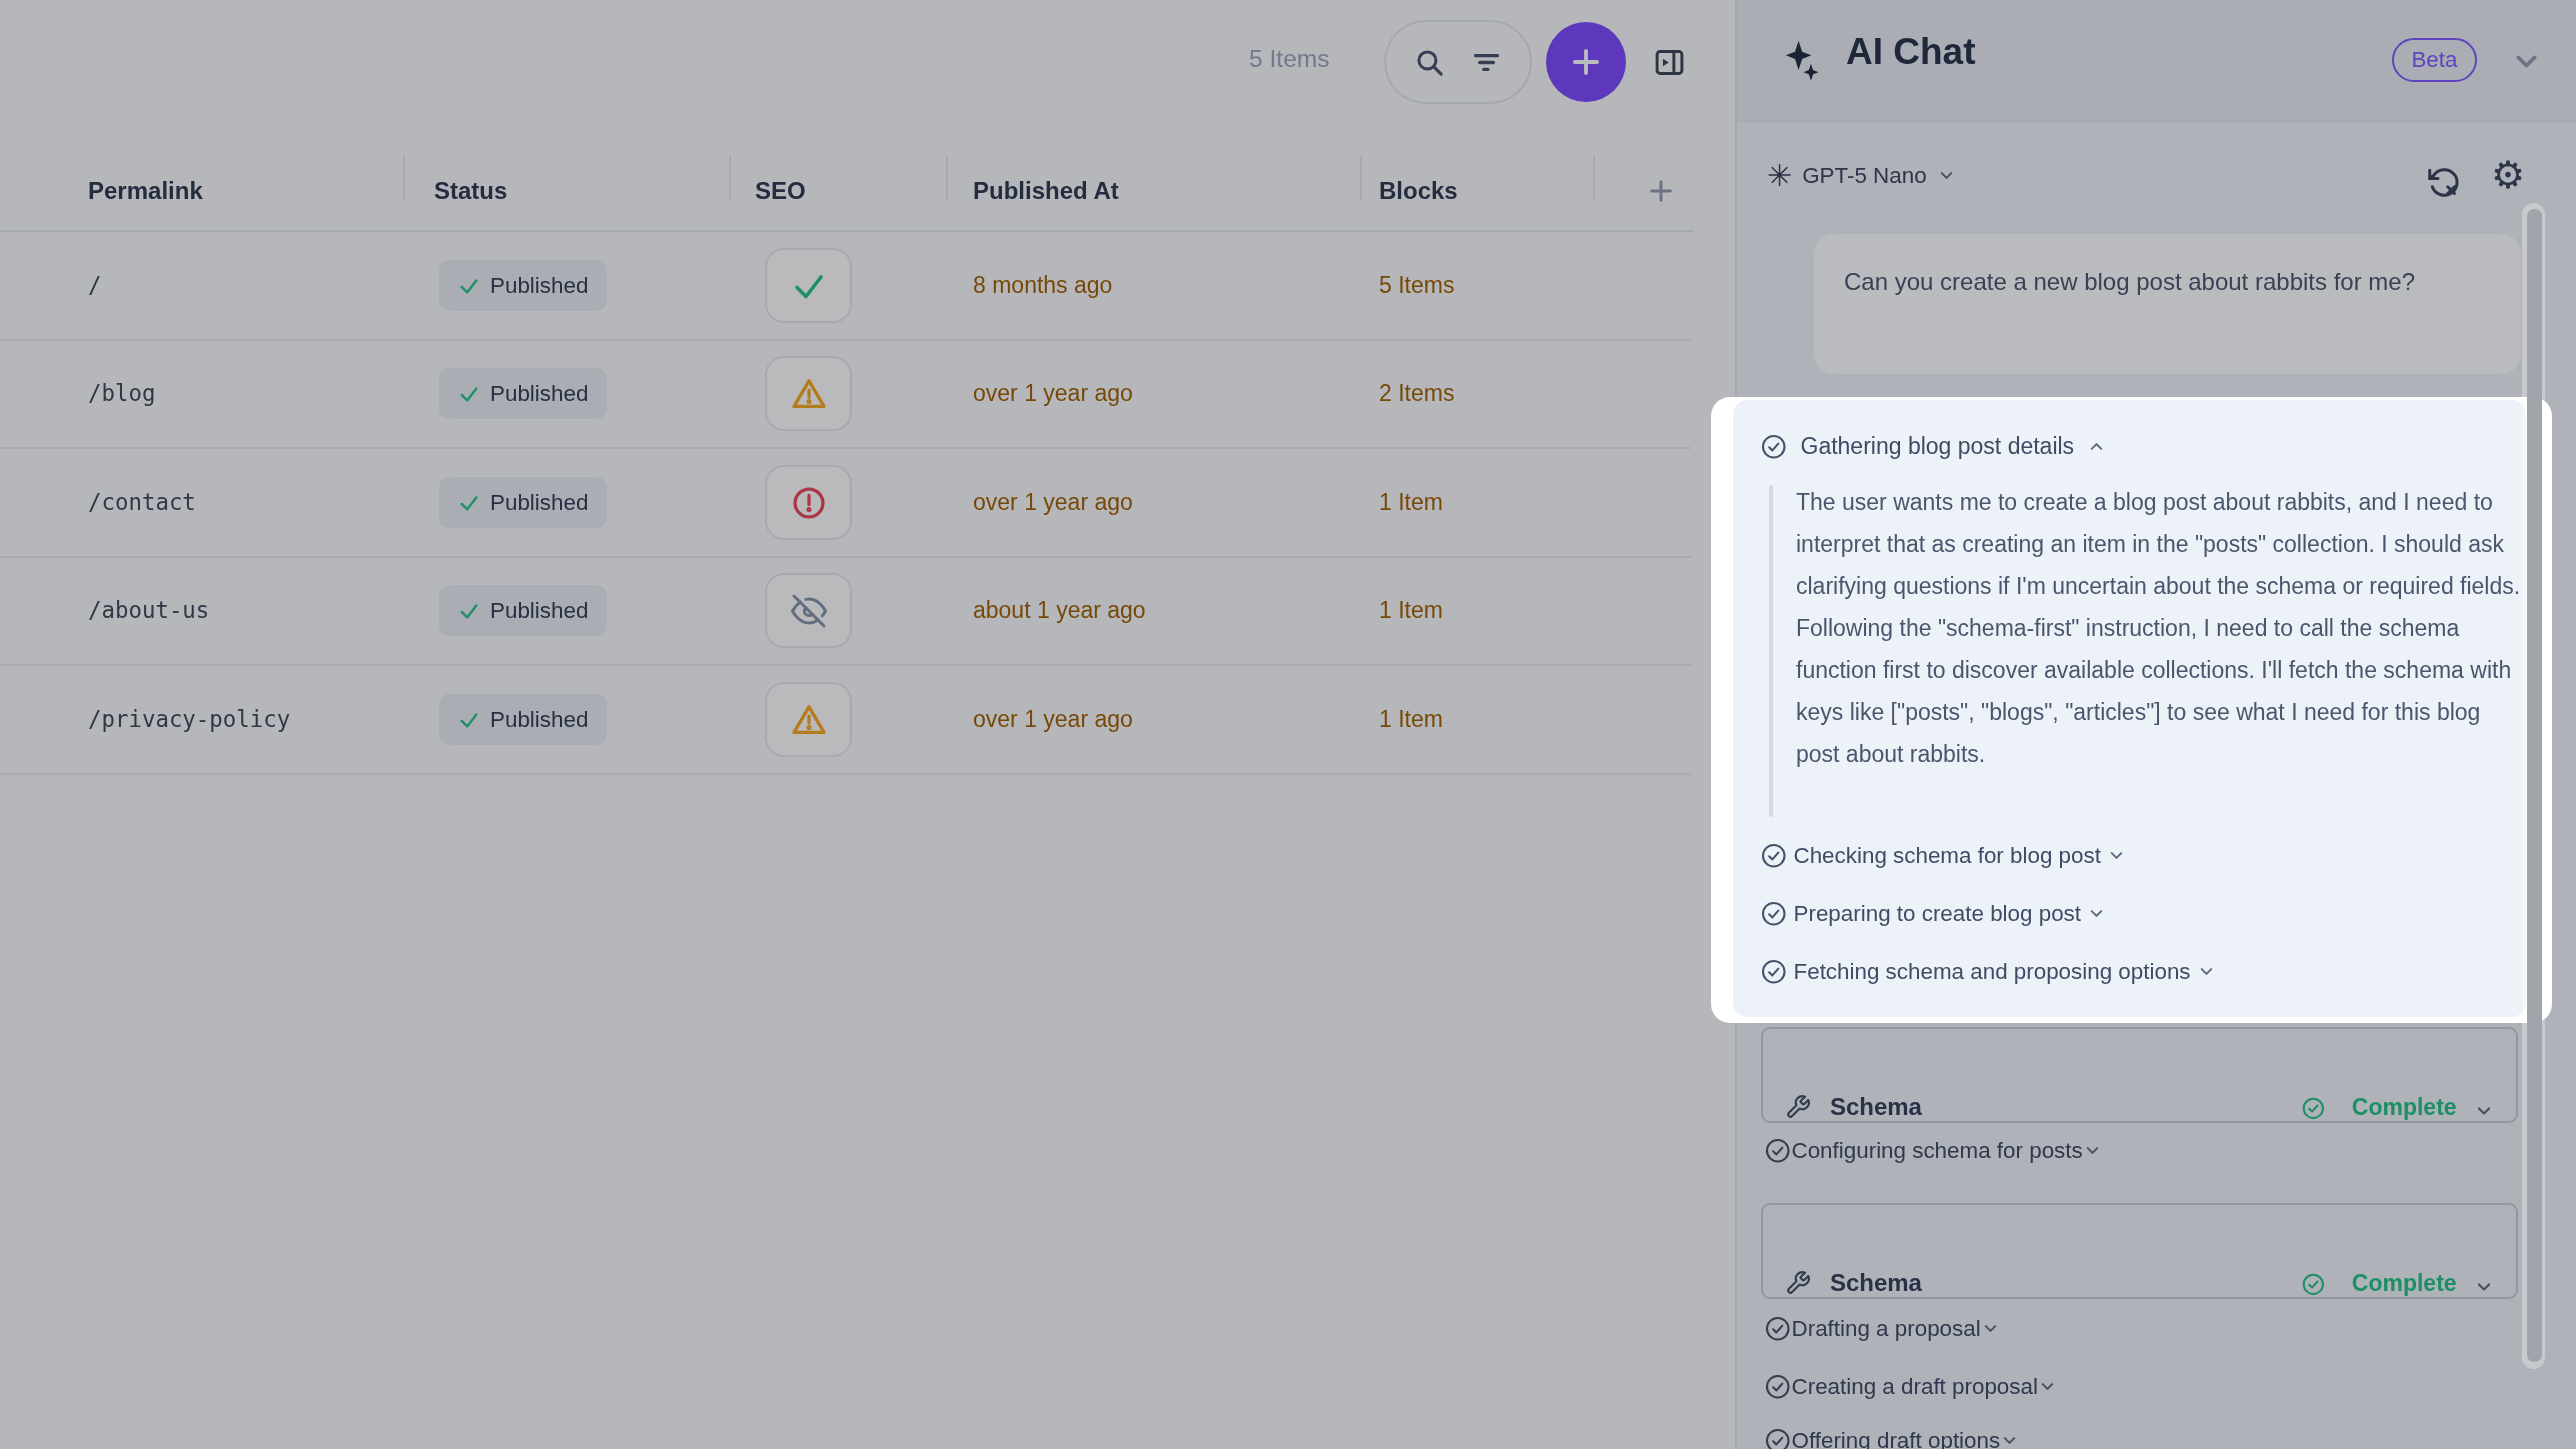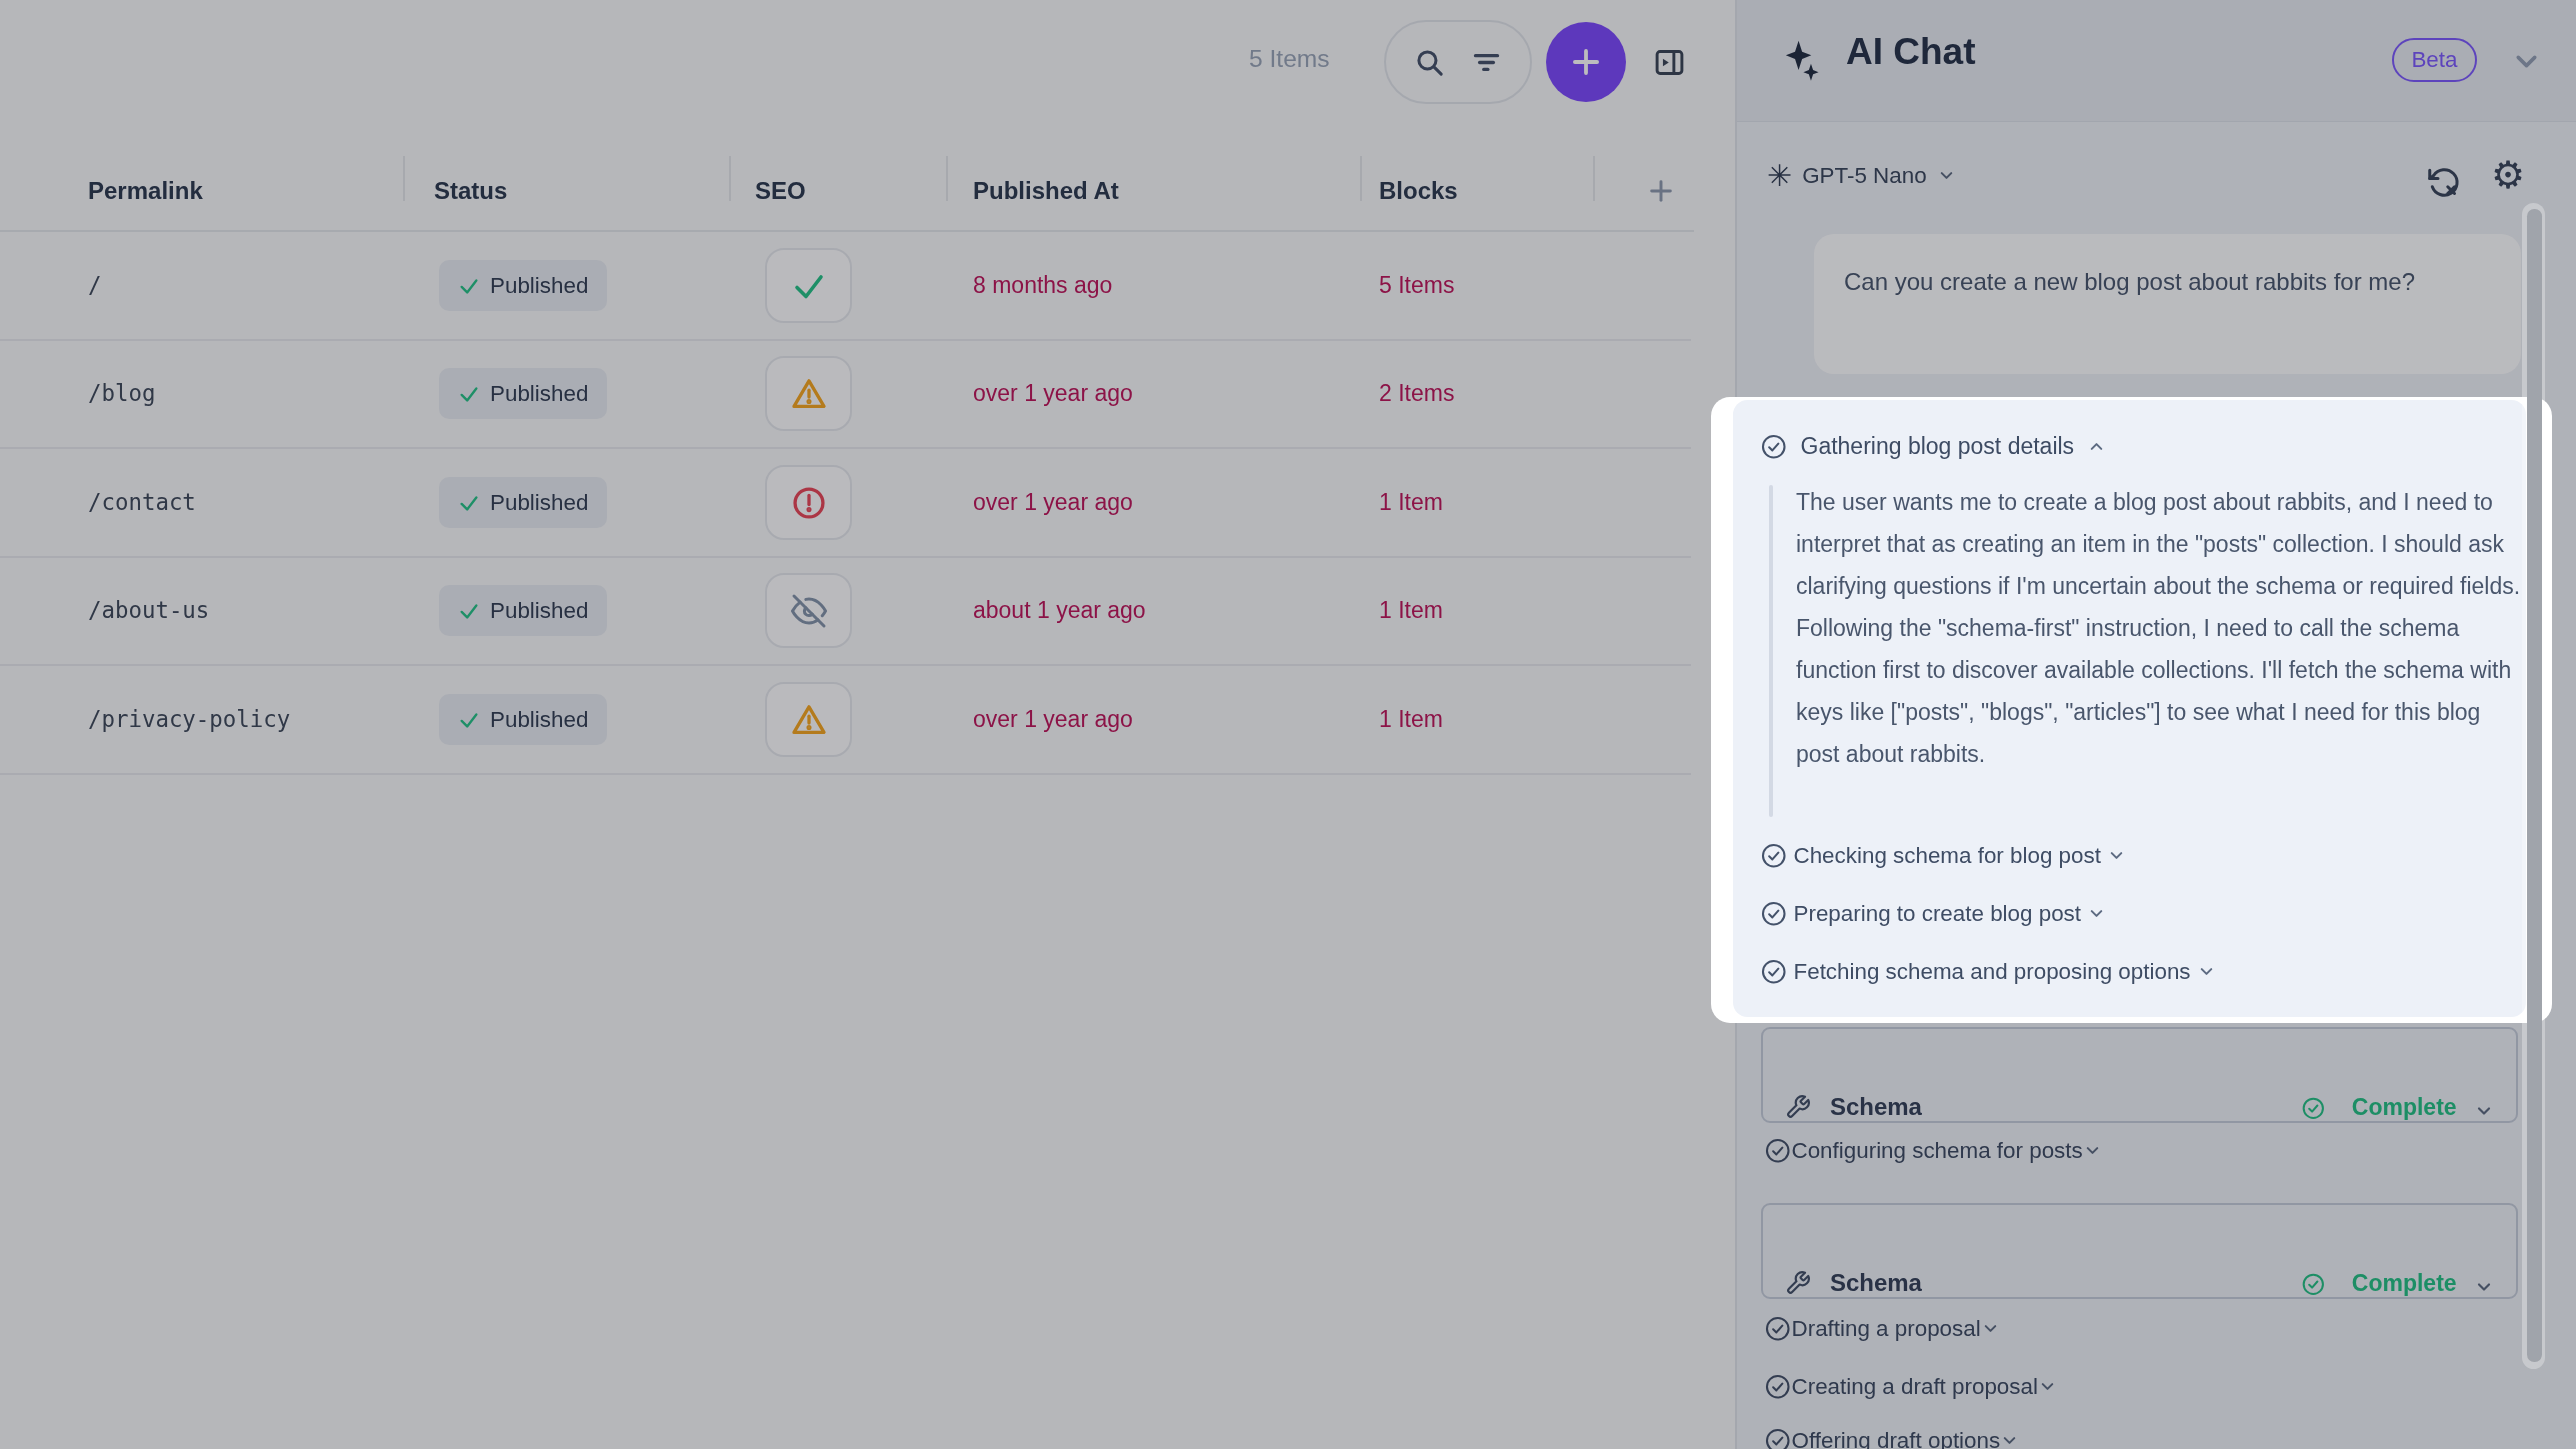--- a/index.html
+++ b/index.html
@@ -24,21 +24,21 @@
 
   .trow { position:absolute; left:0; width:1691px; height:109px; border-bottom:2.2px solid #e6e8ed; }
   .cell-permalink { position:absolute; left:88px; top:0; height:106px; display:flex; align-items:center;
                     font-family:"DejaVu Sans Mono", monospace; font-size:22.4px; color:#3f4a5c; }
   .status-badge { position:absolute; left:439px; top:28px; height:51px; border-radius:10px; background:#e7ebf1;
                   display:inline-flex; align-items:center; gap:10px; padding:0 19px; }
   .status-badge .txt { font-size:22.4px; color:#333f55; }
   .seo-box { position:absolute; left:765px; top:16px; width:87px; height:75px; border-radius:19px;
              background:#fdfdfe; border:2.2px solid #e4e7ec; display:flex; align-items:center; justify-content:center; }
   .cell-date, .cell-blocks { position:absolute; top:0; height:106px; display:flex; align-items:center;
-                             font-size:23px; color:#be185d; }
+                             font-size:23px; color:#a16207; }
   .cell-date { left:973px; } .cell-blocks { left:1379px; }
   .c-pass{color:#27c288;} .c-warn{color:#f5a623;} .c-err{color:#e8485a;} .c-hidden{color:#8494ab;}
 
   
   .chat { position:absolute; left:1735px; top:0; width:841px; height:1449px; background:#eef1f7; border-left:2.2px solid #dfe3ea; }
   .chat-header { position:absolute; left:0; top:0; width:100%; height:122px; background:#e7ebf2; border-bottom:1.4px solid #dce1e9; }
   .sparkle { position:absolute; left:43px; top:38px; width:46px; height:46px; color:#232f44; }
   .chat-title { position:absolute; left:109px; top:31px; font-size:37px; font-weight:bold; color:#28354c; }
   .beta-badge { position:absolute; left:655px; top:38px; height:44px; border:2.9px solid #7d5bfd; border-radius:24px;
                 color:#7d5bfd; font-size:22.4px; font-weight:500; display:flex; align-items:center; padding:0 17.4px; }

